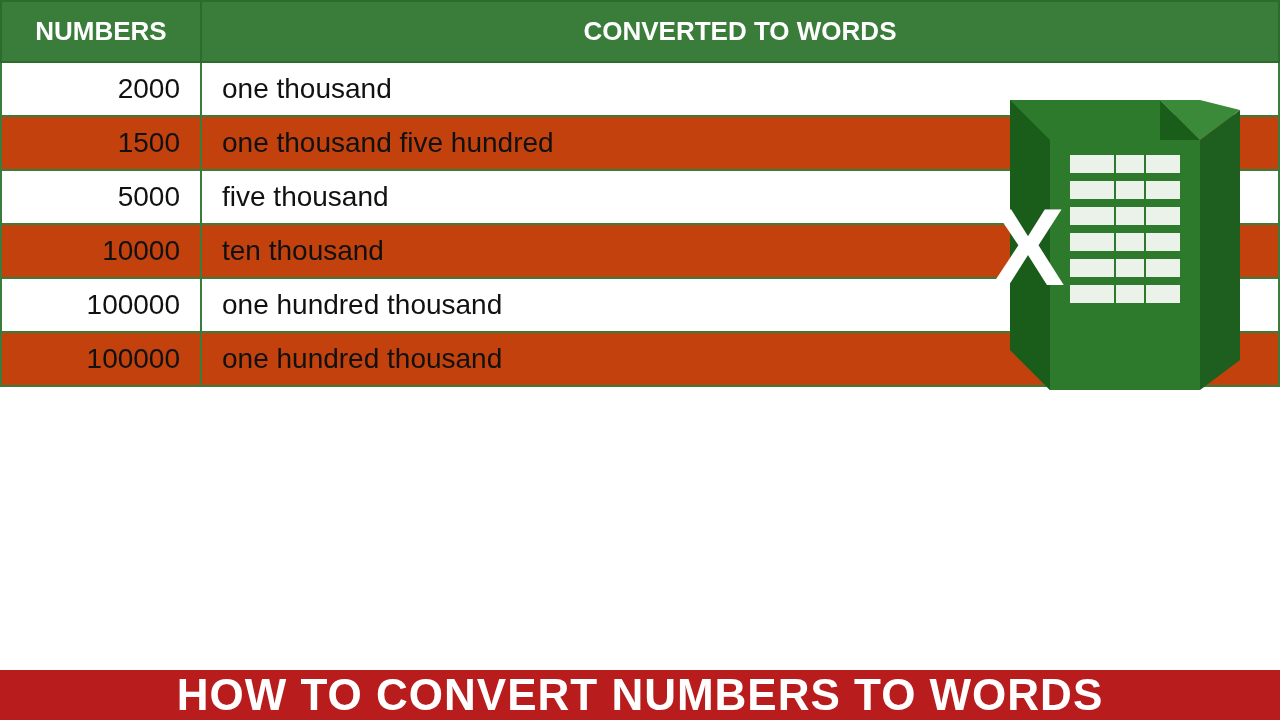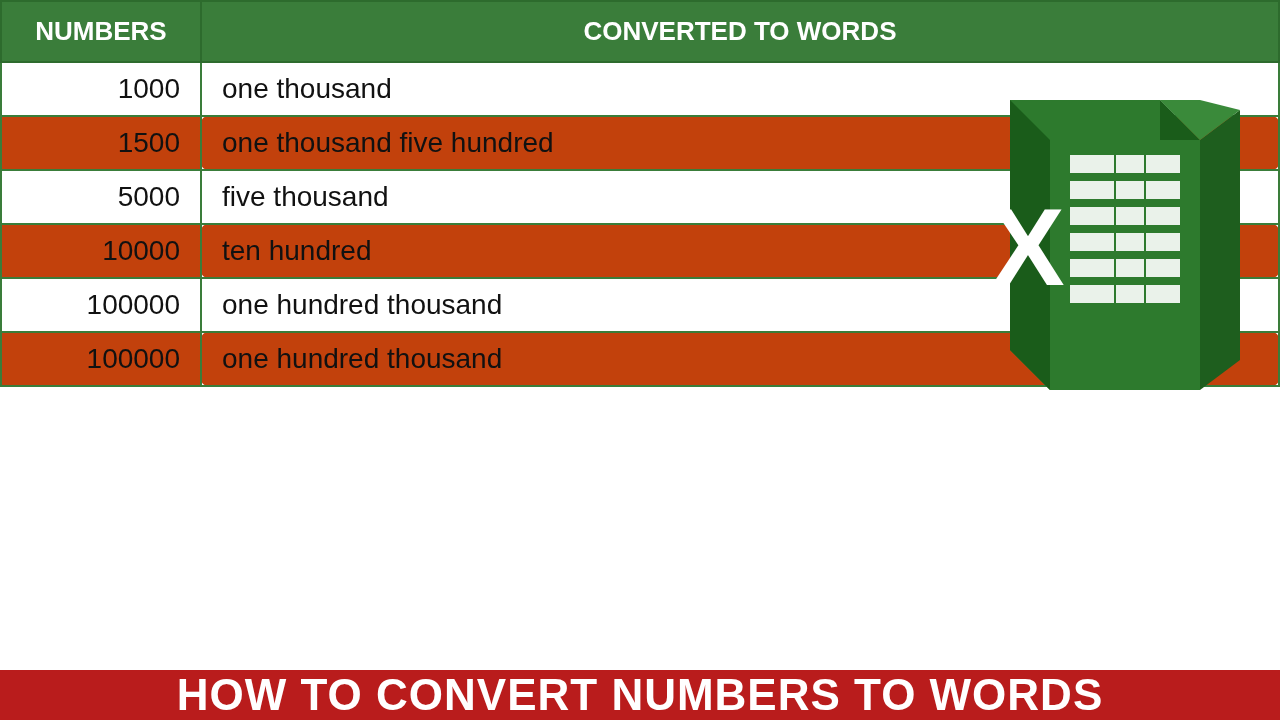--- a/index.html
+++ b/index.html
@@ -50,21 +50,20 @@
     tbody tr td:first-child {
       text-align: right;
       font-weight: normal;
       width: 200px;
       padding-right: 20px;
     }
 
     tbody tr td:last-child {
       text-align: left;
       padding-left: 20px;
-      border-radius: 7px;
     }
 
     tbody tr {
       background: #c2410c;
     }
 
     tbody tr:nth-child(odd) {
       background: #ffffff;
     }
 
@@ -100,34 +99,34 @@
   <div class="table-wrapper">
     <table>
       <thead>
         <tr>
           <th>NUMBERS</th>
           <th>CONVERTED TO WORDS</th>
         </tr>
       </thead>
       <tbody id="table-body">
       <tr>
-            <td>1000</td>
+            <td>2000</td>
             <td>one thousand</td>
           </tr>
           <tr>
             <td>1500</td>
             <td>one thousand five hundred</td>
           </tr>
           <tr>
             <td>5000</td>
             <td>five thousand</td>
           </tr>
           <tr>
             <td>10000</td>
-            <td>ten hundred</td>
+            <td>ten thousand</td>
           </tr>
           <tr>
             <td>100000</td>
             <td>one hundred thousand</td>
           </tr>
           <tr>
             <td>100000</td>
             <td>one hundred thousand</td>
           </tr>
         </tbody>

